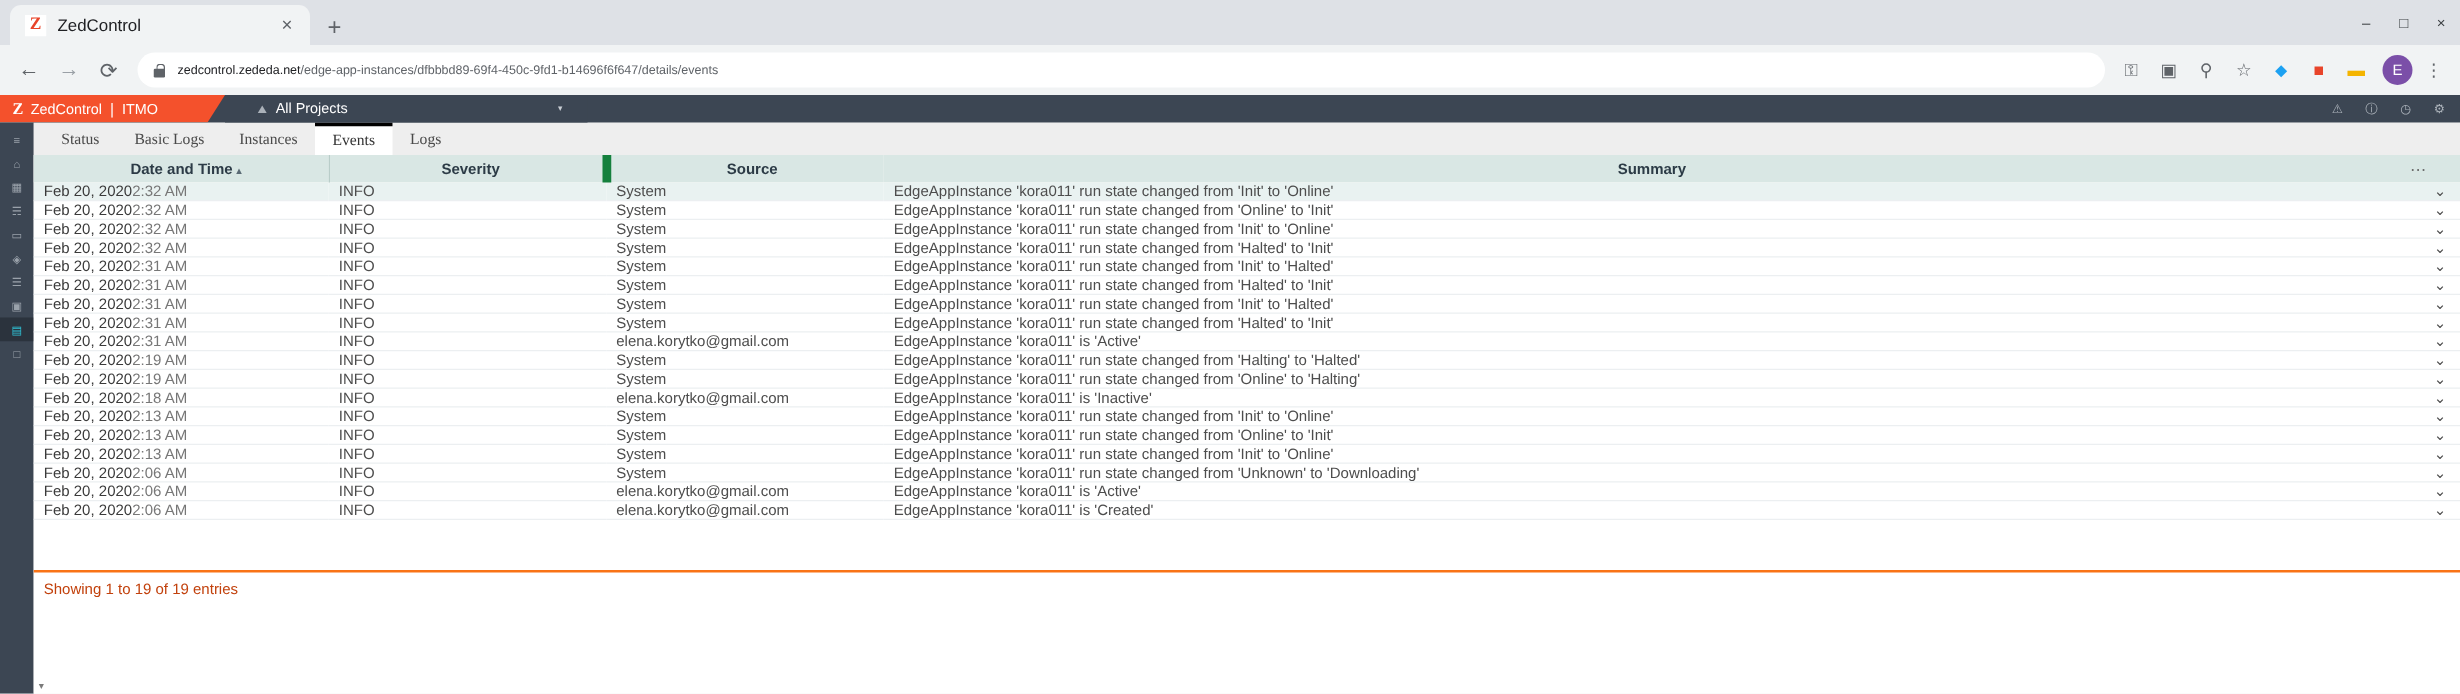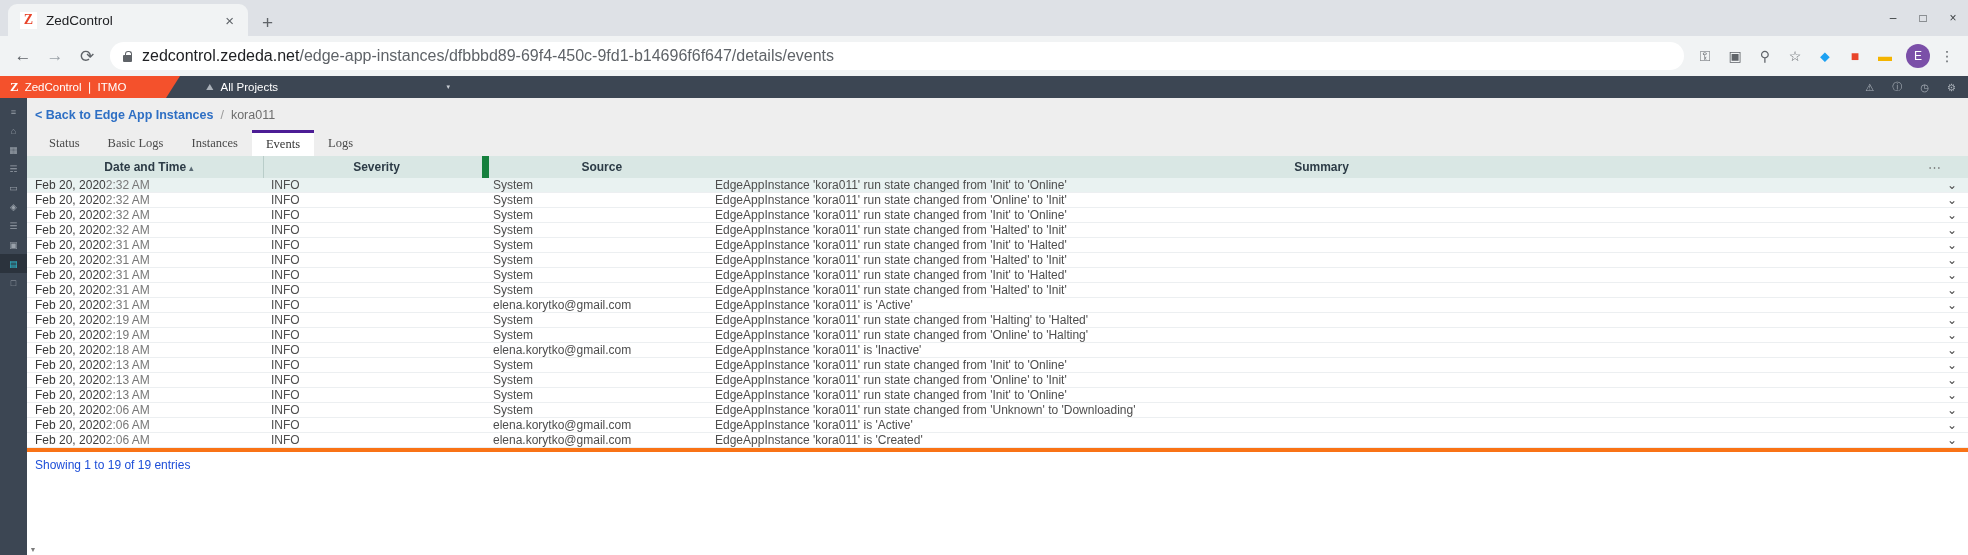--- a/index.html
+++ b/index.html
@@ -62,21 +62,21 @@
   }
   .lock { width: 11px; height: 12px; position: relative; flex: none; }
   .lock::before {
     content: ""; position: absolute; left: 1px; top: 5px; width: 9px; height: 7px;
     background: #5f6368; border-radius: 1px;
   }
   .lock::after {
     content: ""; position: absolute; left: 3px; top: 1px; width: 5px; height: 6px;
     border: 1.5px solid #5f6368; border-bottom: none; border-radius: 3px 3px 0 0;
   }
-  .url { font-size: 16px; color: #5f6368; white-space: nowrap; overflow: hidden; }
+  .url { font-size: 10px; color: #5f6368; white-space: nowrap; overflow: hidden; }
   .url .host { color: #202124; }
   .tb-icons { display: flex; align-items: center; gap: 4px; }
   .tbi {
     width: 26px; height: 26px; display: flex; align-items: center;
     justify-content: center; font-size: 14px; color: #5f6368;
   }
   .tbi.tw { color: #1da1f2; }
   .tbi.cart { color: #e8442a; }
   .tbi.store { color: #f4b400; }
   .avatar-btn {
@@ -123,21 +123,21 @@
   .crumb-back { color: #2e6fc4; font-weight: bold; }
   .crumb-sep { color: #9a9a9a; }
   .crumb-cur { color: #6d6d6d; }
 
   .tabs { display: flex; align-items: flex-end; padding-left: 8px; gap: 0; height: 26px; font-family: Liberation Serif, serif; }
   .tab {
     padding: 0 14px; height: 26px; display: flex; align-items: center;
     font-size: 12.5px; color: #4a4a4a;
   }
   .tab.active {
-    background: #ffffff; border-top: 3px solid #4c1d95; color: #333;
+    background: #ffffff; border-top: 3px solid #000000; color: #333;
     height: 26px; align-items: center;
   }
 
   .tablewrap { flex: 1; background: #ffffff; display: flex; flex-direction: column; min-height: 0; position: relative; }
 
   .dots { position: absolute; right: 26px; top: 4px; color: #6d6d6d; font-size: 13px; letter-spacing: 1px; }
 
   table.evt { width: 100%; border-collapse: collapse; table-layout: fixed; }
   table.evt th {
     background: #d9e7e4; color: #2c3b46; font-size: 12px; font-weight: bold;
@@ -155,22 +155,23 @@
   table.evt td.c-date .tm { color: #777; margin-left: 0; }
   table.evt tr.selrow td { background: #e9f2f1; }
   .col-date { width: 236px; }
   .col-sev  { width: 222px; }
   .col-src  { width: 222px; }
   .col-sum  { width: auto; }
   .col-exp  { width: 40px; }
   td.c-exp { text-align: center; color: #9aa2ab; font-size: 9px; padding: 0; }
 
   .footer-note {
-    padding: 6px 0 0 8px; font-size: 12px; color: #1d4ed8;
-    border-top: 4px solid #f97316;
+    padding: 6px 0 0 8px; font-size: 12px; color: #c2410c;
+    border-top: 2px solid #f97316;
+    margin-top: 40px;
   }
 
   .scrollbar {
     width: 12px; background: #f1f1f1; flex: none; position: relative;
   }
   .scrollbar .arrow {
     position: absolute; left: 0; width: 12px; height: 12px; color: #7b7b7b;
     font-size: 7px; display: flex; align-items: center; justify-content: center;
   }
   .scrollbar .arrow.dn { bottom: 0; }
@@ -245,25 +246,20 @@
         <div class="rail-item">▭</div>
         <div class="rail-item">◈</div>
         <div class="rail-item">☰</div>
         <div class="rail-item">▣</div>
         <div class="rail-item active">▤</div>
         <div class="rail-item">□</div>
       </div>
 
       <div class="content">
 
-        <div class="crumbs">
-          <span class="crumb-back">&lt; Back to Edge App Instances</span>
-          <span class="crumb-sep">/</span>
-          <span class="crumb-cur">kora011</span>
-        </div>
 
         <div class="tabs">
           <div class="tab">Status</div>
           <div class="tab">Basic Logs</div>
           <div class="tab">Instances</div>
           <div class="tab active">Events</div>
           <div class="tab">Logs</div>
         </div>
 
         <div class="tablewrap">

